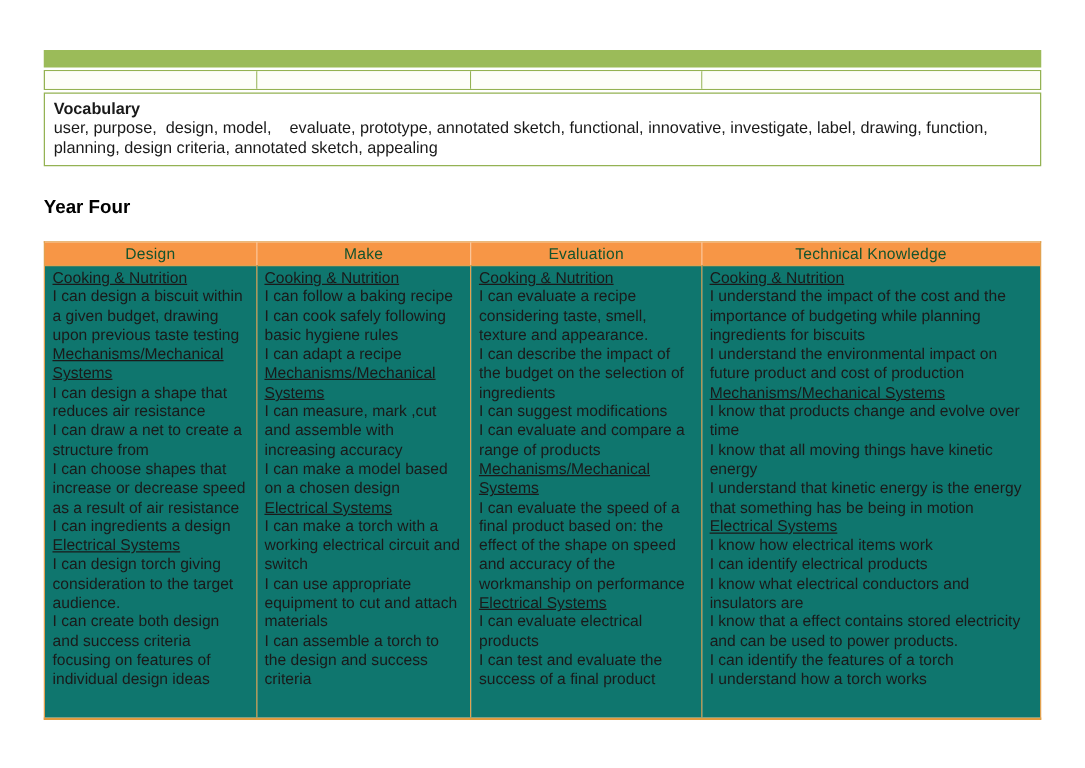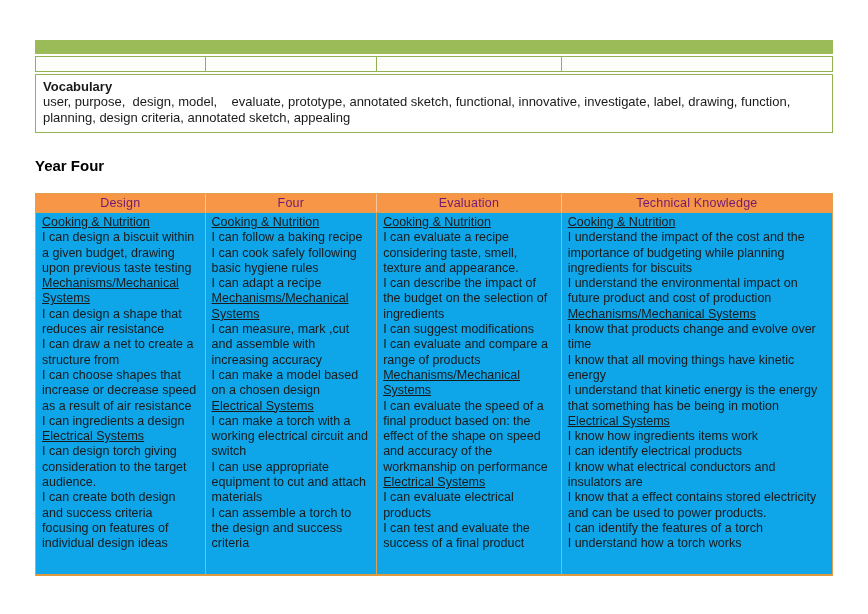--- a/index.html
+++ b/index.html
@@ -31,28 +31,28 @@
   
   .curriculum{
     box-sizing:border-box;
     border:1px solid #e2a14f;
     border-bottom:2px solid #df9a3e;
     background:#fff;
   }
   .cur-header{display:flex;background:#f79646;height:18px;}
   .cur-header-cell{
     box-sizing:border-box;display:flex;align-items:center;justify-content:center;
-    color:#701a75;font-size:12.5px;letter-spacing:.2px;
+    color:#14532d;font-size:12.5px;letter-spacing:.2px;
     border-right:1px solid rgba(255,255,255,.45);
   }
   .cur-header-cell:last-child{border-right:none;}
   .cur-body{display:flex;align-items:stretch;}
   .cur-cell{
     box-sizing:border-box;border-right:1px solid #e2a14f;border-top:1px solid #e2a14f;
-    padding:2px 5px 6px 6px;min-height:362px;background:#0ea5e9;
+    padding:2px 5px 6px 6px;min-height:362px;background:#0f766e;
   }
   .cur-cell:last-child{border-right:none;}
   .col0{width:170px;} .col1{width:172px;} .col2{width:185px;} .col3{width:271px;}
   .sec-heading{font-size:12.5px;line-height:15.3px;text-decoration:underline;}
   .sec-item{font-size:12.5px;line-height:15.3px;}
 </style>
 </head>
 <body>
 
 <div class="page">
@@ -70,21 +70,21 @@
         <div class="vocab-title">Vocabulary</div>
         <div class="vocab-text">user, purpose,  design, model,    evaluate, prototype, annotated sketch, functional, innovative, investigate, label, drawing, function, planning, design criteria, annotated sketch, appealing</div>
       </div>
     </div>
 
     <div class="year-heading">Year Four</div>
 
     <div class="curriculum">
       <div class="cur-header" id="cur-header">
           <div class="cur-header-cell col0">Design</div>
-          <div class="cur-header-cell col1">Four</div>
+          <div class="cur-header-cell col1">Make</div>
           <div class="cur-header-cell col2">Evaluation</div>
           <div class="cur-header-cell col3">Technical Knowledge</div>
         </div>
       <div class="cur-body" id="cur-body">
           <div class="cur-cell col0">
             <div class="sec-heading">Cooking &amp; Nutrition</div>
             <div class="sec-item">I can design a biscuit within a given budget, drawing upon previous taste testing</div>
             <div class="sec-heading">Mechanisms/Mechanical Systems</div>
             <div class="sec-item">I can design a shape that reduces air resistance</div>
             <div class="sec-item">I can draw a net to create a structure from</div>
@@ -121,21 +121,21 @@
           </div>
           <div class="cur-cell col3">
             <div class="sec-heading">Cooking &amp; Nutrition</div>
             <div class="sec-item">I understand the impact of the cost and the importance of budgeting while planning ingredients for biscuits</div>
             <div class="sec-item">I understand the environmental impact on future product and cost of production</div>
             <div class="sec-heading">Mechanisms/Mechanical Systems</div>
             <div class="sec-item">I know that products change and evolve over time</div>
             <div class="sec-item">I know that all moving things have kinetic energy</div>
             <div class="sec-item">I understand that kinetic energy is the energy that something has be being in motion</div>
             <div class="sec-heading">Electrical Systems</div>
-            <div class="sec-item">I know how ingredients items work</div>
+            <div class="sec-item">I know how electrical items work</div>
             <div class="sec-item">I can identify electrical products</div>
             <div class="sec-item">I know what electrical conductors and insulators are</div>
             <div class="sec-item">I know that a effect contains stored electricity and can be used to power products.</div>
             <div class="sec-item">I can identify the features of a torch</div>
             <div class="sec-item">I understand how a torch works</div>
           </div>
         </div>
     </div>
 
   </div>

